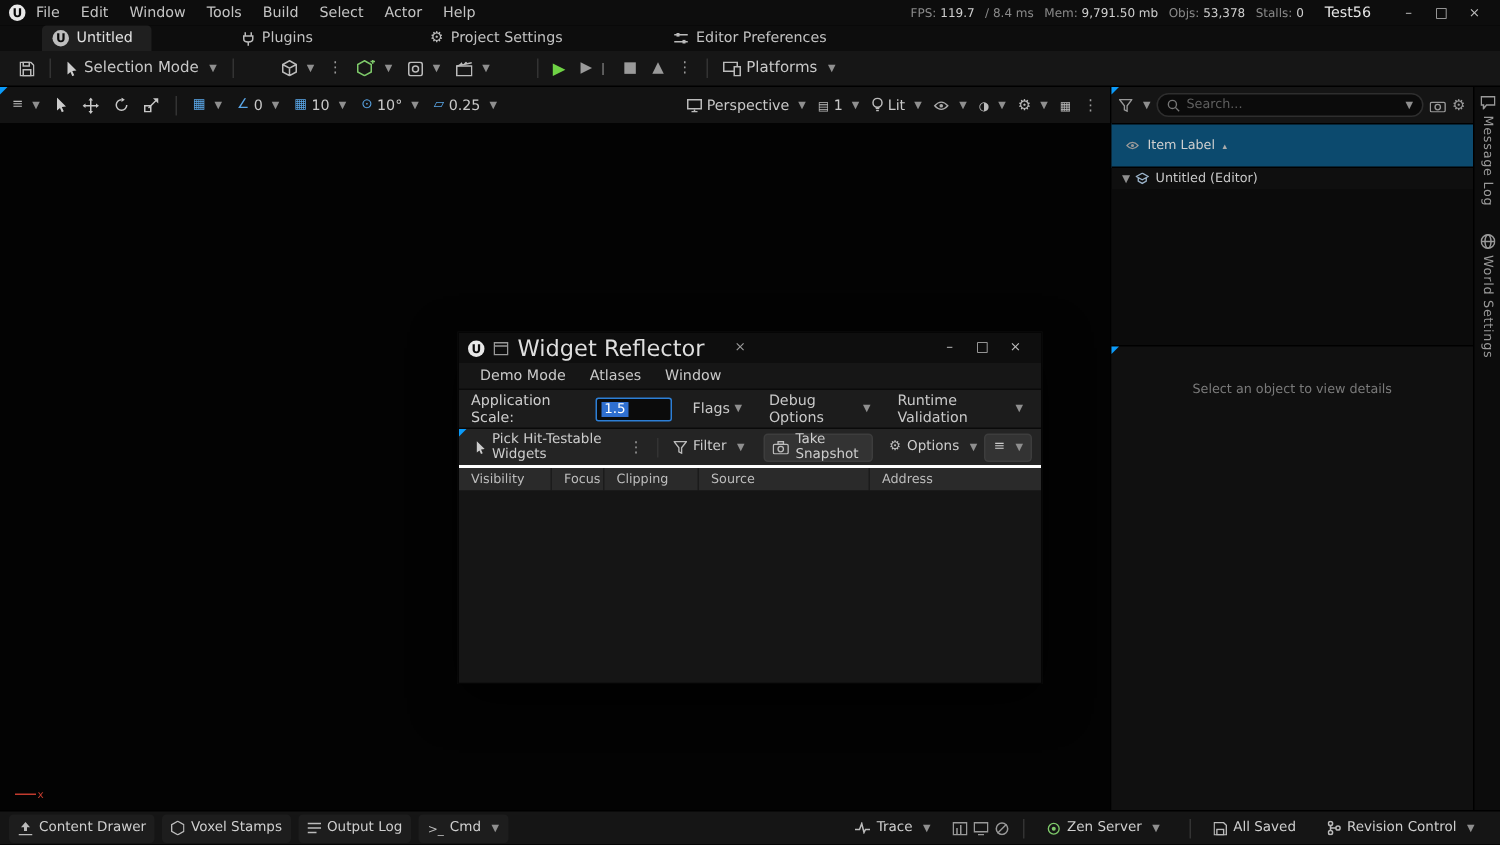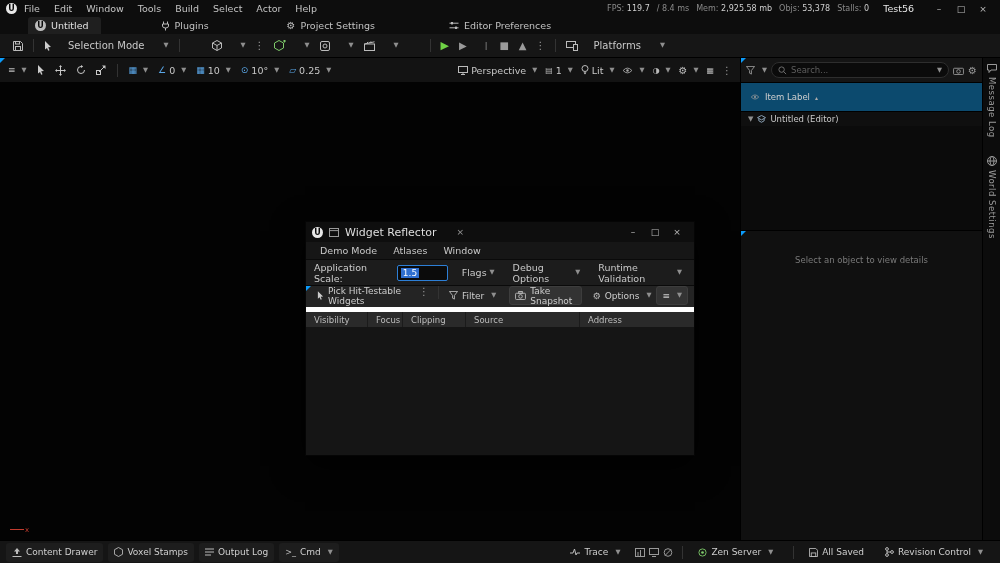--- a/index.html
+++ b/index.html
@@ -24,21 +24,21 @@
   
   #tabbar{position:absolute;top:17px;left:0;right:0;height:17px;background:#0d0d0d;display:flex;align-items:center;z-index:5}
   .asset-tab{margin-left:28px;height:17px;background:#1f1f1f;border-radius:3px 3px 0 0;display:flex;align-items:center;gap:5px;padding:0 12px 0 7px;color:#e2e2e2;font-size:9.5px}
   .tab-tool{display:flex;align-items:center;gap:5px;color:#c2c2c2;font-size:9.5px;padding:0 8px}
   #tabbar .tab-tool:nth-of-type(2){margin-left:52px}
   #tabbar .tab-tool:nth-of-type(3){margin-left:62px}
   #tabbar .tab-tool:nth-of-type(4){margin-left:58px}
 
   
   #toolbar{position:absolute;top:34px;left:0;right:0;height:24px;background:#161616;border-bottom:1px solid #000;display:flex;align-items:center;padding:0 8px;z-index:5}
-  .tb-btn{display:flex;align-items:center;gap:16px;padding:0 5px;height:20px;border-radius:3px;color:#c8c8c8}
+  .tb-btn{display:flex;align-items:center;gap:4px;padding:0 5px;height:20px;border-radius:3px;color:#c8c8c8}
   .play{color:#6fd245;font-size:11px}
   .graybtn{color:#9a9a9a;font-size:10px}
 
   
   #viewport{position:absolute;top:58px;left:0;width:740px;bottom:23px;background:#030303}
   #vp-toolbar{height:24px;background:#131313;display:flex;align-items:center;padding:0 4px;position:relative}
   #vp-toolbar .grp{display:flex;align-items:center;gap:2px}
   .vp-btn{display:flex;align-items:center;gap:3px;padding:0 4px;height:20px;color:#c8c8c8;font-size:9.5px}
   .snap-ic{color:#5aa7e8;font-size:9px}
   #vp-right{margin-left:auto;display:flex;align-items:center}
@@ -69,30 +69,30 @@
   #statusbar{position:absolute;bottom:0;left:0;right:0;height:23px;background:#151515;border-top:1px solid #000;display:flex;align-items:center;padding:0 6px;z-index:6}
   .sb-btn{display:flex;align-items:center;gap:4px;padding:0 6px;height:19px;border-radius:3px;background:#1d1d1d;color:#cfcfcf;font-size:9px;margin-right:5px}
   .sb-plain{background:transparent}
   #console-input{width:178px;height:15px;background:#0c0c0c;border:1px solid #2b2b2b;border-radius:2px;color:#bbb;font-size:8.5px;padding:0 6px;outline:none;font-family:inherit}
   #console-input::placeholder{color:#555}
   #sb-right{margin-left:auto;display:flex;align-items:center;gap:4px}
 
   
   #reflector{position:absolute;left:305px;top:163px;width:390px;height:235px;background:#161616;border:1px solid #050505;box-shadow:0 10px 30px rgba(0,0,0,.85);z-index:10;display:flex;flex-direction:column}
   #wr-titlebar{height:20px;background:#0e0e0e;display:flex;align-items:center;gap:6px;padding:0 6px}
-  #wr-titlebar .title{color:#dedede;font-size:11px}
+  #wr-titlebar .title{color:#dedede;font-size:15px}
   #wr-titlebar .tabx{color:#9a9a9a;font-size:9px;margin-left:14px}
   #wr-menu{height:18px;display:flex;align-items:center;gap:4px;padding:0 8px;background:#161616;border-bottom:1px solid #0a0a0a}
   #wr-menu .menu-item{padding:0 6px;font-size:9.5px;color:#c9c9c9}
   #wr-scale{height:26px;display:flex;align-items:center;padding:0 8px;background:#1c1c1c;border-bottom:1px solid #0a0a0a;gap:10px}
   #wr-scale .lbl{font-size:9.5px;color:#cdcdcd}
   #app-scale{width:58px;height:16px;background:#0b0b0b;border:1px solid #2d7fd6;border-radius:2px;display:flex;align-items:center;padding:0 3px}
   #app-scale .sel{background:#2f6fd0;color:#fff;font-size:9px;padding:0 2px}
   .wr-drop{display:flex;align-items:center;font-size:9.5px;color:#c9c9c9;padding:0 4px}
-  #wr-toolbar{height:26px;background:#242424;display:flex;padding:0 6px;border-bottom:5px solid #ffffff;position:relative}
+  #wr-toolbar{height:26px;background:#242424;display:flex;align-items:center;padding:0 6px;border-bottom:2px solid #ffffff;position:relative}
   .wr-btn{display:flex;align-items:center;gap:4px;font-size:9px;color:#cdcdcd;padding:0 5px;height:19px;border-radius:3px}
   .wr-raised{background:#333;border:1px solid #3d3d3d}
   #wr-table-header{height:15px;background:#2a2a2a;display:flex;align-items:center;font-size:8.5px;color:#bdbdbd}
   #wr-table-header .col{padding:0 8px;border-right:1px solid #1b1b1b;height:100%;display:flex;align-items:center}
   .col-visibility{width:62px}.col-focus{width:35px}.col-clipping{width:63px}.col-source{width:114px}.col-address{flex:1;border-right:none!important}
   #wr-body{flex:1;background:#151515}
 </style>
 </head>
 <body>
 
@@ -102,21 +102,21 @@
   <span class="menu-item">Edit</span>
   <span class="menu-item">Window</span>
   <span class="menu-item">Tools</span>
   <span class="menu-item">Build</span>
   <span class="menu-item">Select</span>
   <span class="menu-item">Actor</span>
   <span class="menu-item">Help</span>
   <span class="stats">
     <span><span>FPS:</span> <b>119.7</b></span>
     <span>/ 8.4 ms</span>
-    <span><span>Mem:</span> <b>2,925.58 mb</b></span>
+    <span><span>Mem:</span> <b>9,791.50 mb</b></span>
     <span><span>Objs:</span> <b>53,378</b></span>
     <span><span>Stalls:</span> <b>0</b></span>
   </span>
   <span class="proj">Test56</span>
   <span class="winbtns">
     <span class="winbtn">–</span>
     <span class="winbtn">□</span>
     <span class="winbtn">×</span>
   </span>
 </div>

